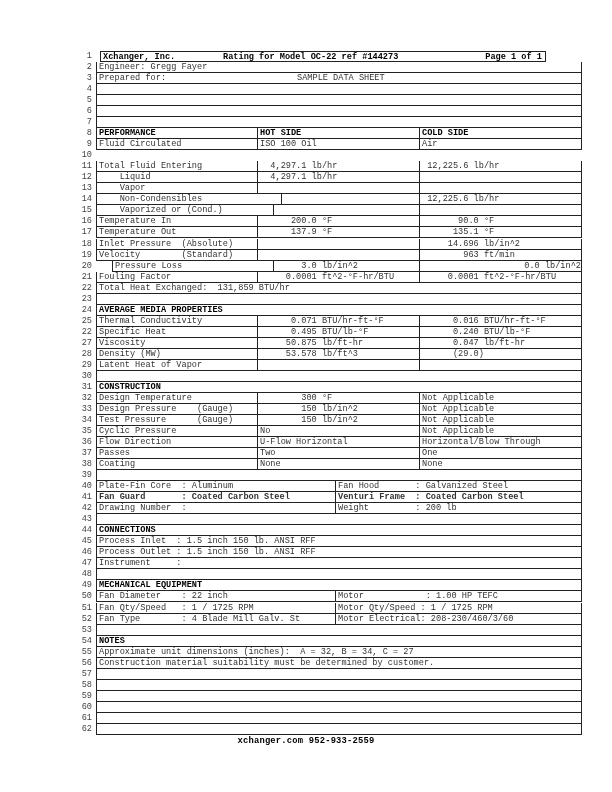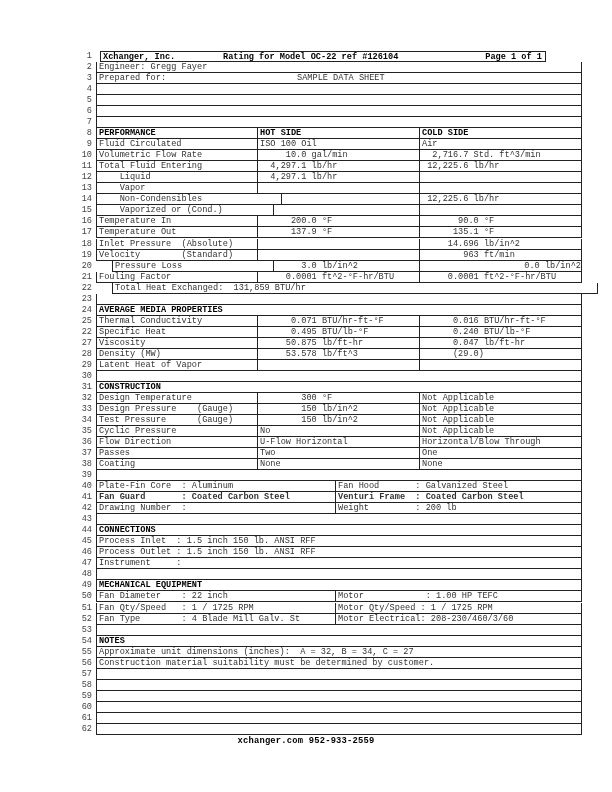--- a/index.html
+++ b/index.html
@@ -17,21 +17,21 @@
   .hdr { font-weight:bold; color:#000; }
   #footer { position:absolute; left:0; width:612px; top:736px; text-align:center;
             font-size:8.8px; font-weight:bold; color:#000; letter-spacing:0.2px; }
 </style>
 </head>
 <body>
 
 <div id="sheet">
     <div class="lnum" style="top: 51px;">1</div>
     <div class="row" style="top: 51px;">
-      <div class="cell top hdr" style="left: 4px; width: 446px;"><span style="position: absolute; left: 2px;">Xchanger, Inc.</span><span style="position: absolute; left: 122px;">Rating for Model OC-22 ref #126104</span><span style="position: absolute; right: 3px;">Page 1 of 1</span></div>
+      <div class="cell top hdr" style="left: 4px; width: 446px;"><span style="position: absolute; left: 2px;">Xchanger, Inc.</span><span style="position: absolute; left: 122px;">Rating for Model OC-22 ref #144273</span><span style="position: absolute; right: 3px;">Page 1 of 1</span></div>
     </div>
     <div class="lnum" style="top: 62.03px;">2</div>
     <div class="row" style="top: 62.03px;">
       <div class="cell" style="left: 0px; width: 486px;">Engineer: Gregg Fayer</div>
     </div>
     <div class="lnum" style="top: 73.06px;">3</div>
     <div class="row" style="top: 73.06px;">
       <div class="cell" style="left: 0px; width: 486px;"><span style="position: absolute; left: 2px;">Prepared for:</span><span style="position: absolute; left: 200px;">SAMPLE DATA SHEET</span></div>
     </div>
     <div class="lnum" style="top: 84.09px;">4</div>
@@ -56,25 +56,20 @@
       <div class="cell noleft hdr" style="left: 162px; width: 162px;">HOT SIDE</div>
       <div class="cell noleft hdr" style="left: 324px; width: 162px;">COLD SIDE</div>
     </div>
     <div class="lnum" style="top: 139.24px;">9</div>
     <div class="row" style="top: 139.24px;">
       <div class="cell" style="left: 0px; width: 162px;">Fluid Circulated</div>
       <div class="cell noleft" style="left: 162px; width: 162px;">ISO 100 Oil</div>
       <div class="cell noleft" style="left: 324px; width: 162px;">Air</div>
     </div>
     <div class="lnum" style="top: 150.27px;">10</div>
-    <div class="row" style="top: 150.27px;">
-      <div class="cell" style="left: 0px; width: 162px;">Volumetric Flow Rate</div>
-      <div class="cell noleft" style="left: 162px; width: 162px;">     10.0 gal/min</div>
-      <div class="cell noleft" style="left: 324px; width: 162px;">  2,716.7 Std. ft^3/min</div>
-    </div>
     <div class="lnum" style="top: 161.3px;">11</div>
     <div class="row" style="top: 161.3px;">
       <div class="cell" style="left: 0px; width: 162px;">Total Fluid Entering</div>
       <div class="cell noleft" style="left: 162px; width: 162px;">  4,297.1 lb/hr</div>
       <div class="cell noleft" style="left: 324px; width: 162px;"> 12,225.6 lb/hr</div>
     </div>
     <div class="lnum" style="top: 172.33px;">12</div>
     <div class="row" style="top: 172.33px;">
       <div class="cell" style="left: 0px; width: 162px;">    Liquid</div>
       <div class="cell noleft" style="left: 162px; width: 162px;">  4,297.1 lb/hr</div>
@@ -129,21 +124,21 @@
       <div class="cell noleft" style="left: 324px; width: 162px; text-align: right;">        0.0 lb/in^2</div>
     </div>
     <div class="lnum" style="top: 271.6px;">21</div>
     <div class="row" style="top: 271.6px;">
       <div class="cell" style="left: 0px; width: 162px;">Fouling Factor</div>
       <div class="cell noleft" style="left: 162px; width: 162px;">     0.0001 ft^2-°F-hr/BTU</div>
       <div class="cell noleft" style="left: 324px; width: 162px;">     0.0001 ft^2-°F-hr/BTU</div>
     </div>
     <div class="lnum" style="top: 282.63px;">22</div>
     <div class="row" style="top: 282.63px;">
-      <div class="cell" style="left: 16px; width: 486px;">Total Heat Exchanged:  131,859 BTU/hr</div>
+      <div class="cell" style="left: 0px; width: 486px;">Total Heat Exchanged:  131,859 BTU/hr</div>
     </div>
     <div class="lnum" style="top: 293.66px;">23</div>
     <div class="row" style="top: 293.66px;">
       <div class="cell" style="left: 0px; width: 486px;"></div>
     </div>
     <div class="lnum" style="top: 304.69px;">24</div>
     <div class="row" style="top: 304.69px;">
       <div class="cell hdr" style="left: 0px; width: 486px;">AVERAGE MEDIA PROPERTIES</div>
     </div>
     <div class="lnum" style="top: 315.72px;">25</div>

